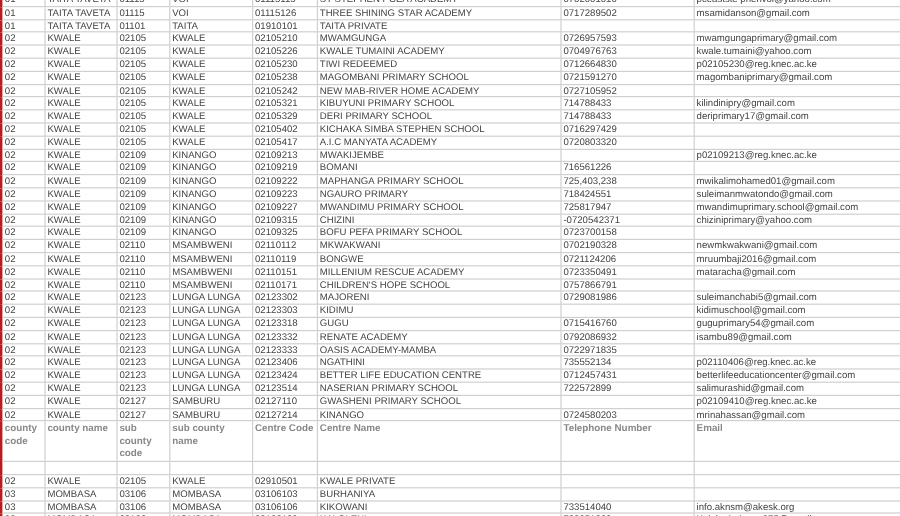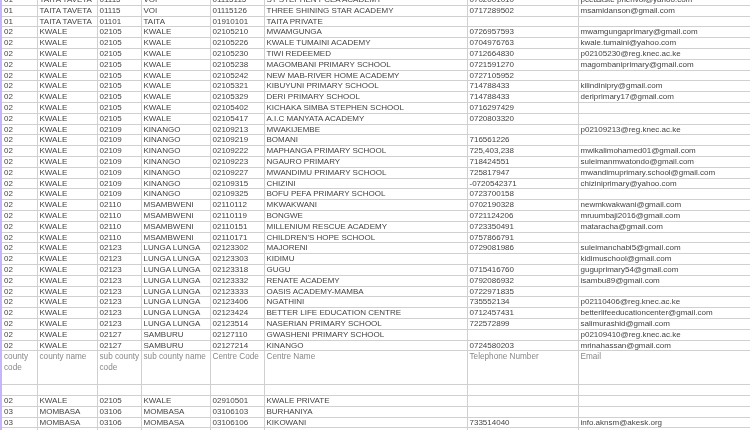--- a/index.html
+++ b/index.html
@@ -6,23 +6,23 @@
   body { width: 750px; height: 430px; overflow: hidden; position: relative;
          font-family: "Liberation Sans", sans-serif; color: #333; }
   .sheet { position: absolute; left: 0; top: -6px; width: 760px; }
   table { border-collapse: collapse; table-layout: fixed; width: 760px; }
   col.c0 { width: 36px; } col.c1 { width: 60px; } col.c2 { width: 44px; }
   col.c3 { width: 69px; } col.c4 { width: 54px; } col.c5 { width: 203px; }
   col.c6 { width: 111px; } col.c7 { width: 183px; }
   td { border: 1px solid #d0d0d0; font-size: 8px; line-height: 9.8px; height: 9.8px;
        padding: 0 0 0 2px; white-space: nowrap; overflow: hidden; vertical-align: top;
        color: #444; }
-  tr.hdr td { font-weight: normal; color: #888; font-size: 8.2px; line-height: 10.6px;
+  tr.hdr td { font-weight: bold; color: #888; font-size: 8.2px; line-height: 10.6px;
               white-space: normal; height: 32px; padding-top: 1px; }
-  td.first { border-left: 2px solid #c4b5fd; }
+  td.first { border-left: 2px solid #b91c1c; }
 </style>
 </head>
 <body>
 
 <div class="sheet">
   <table>
     <colgroup>
       <col class="c0">
         <col class="c1">
         <col class="c2">

